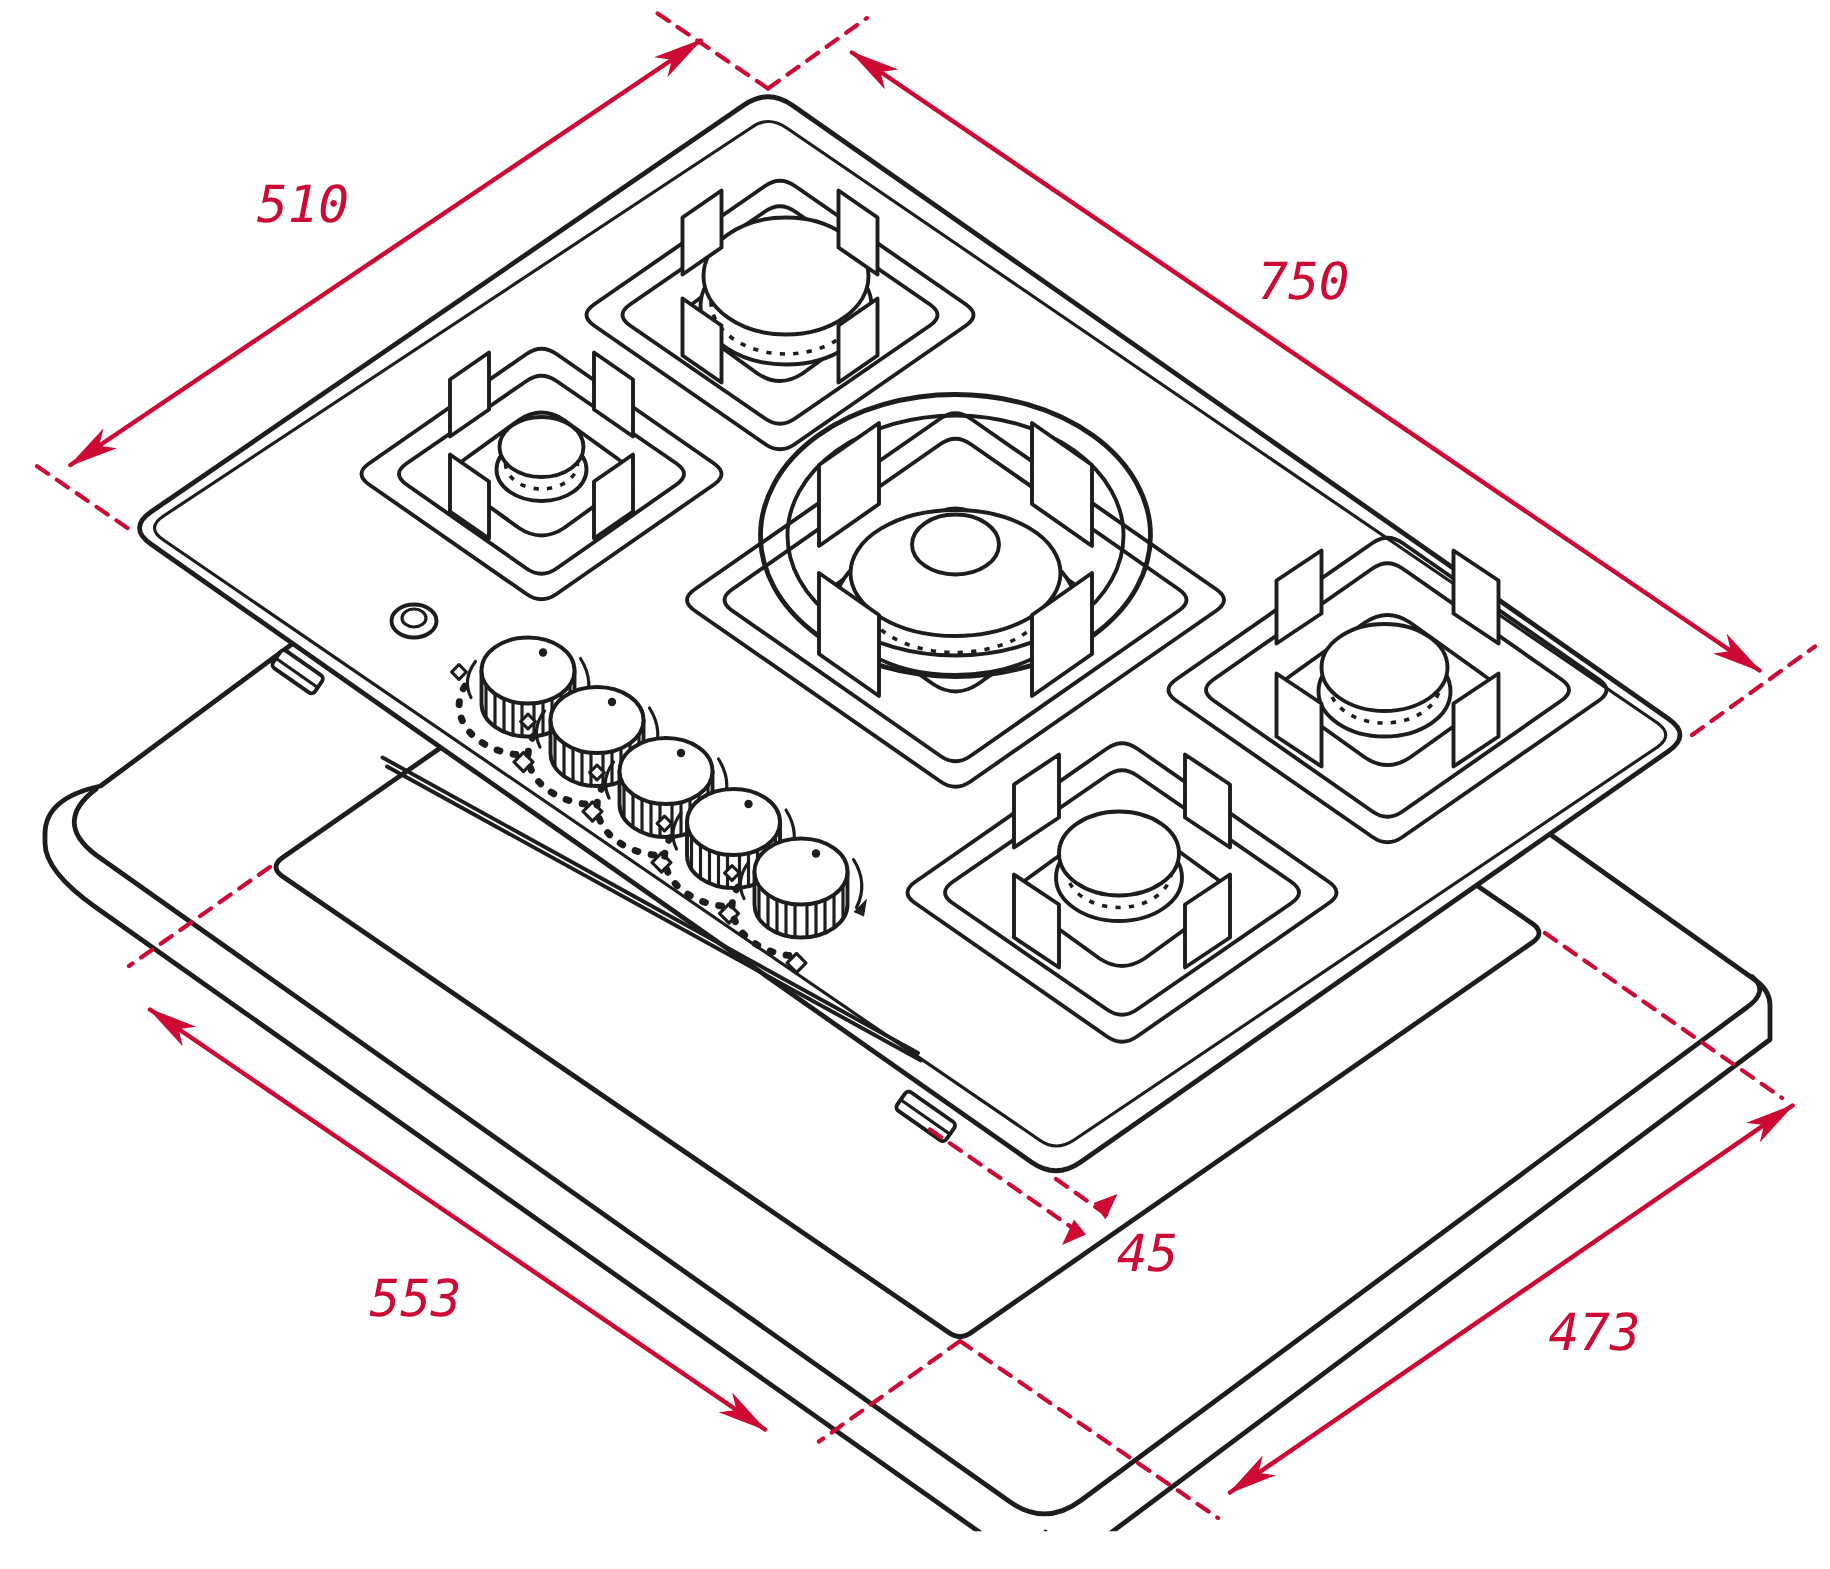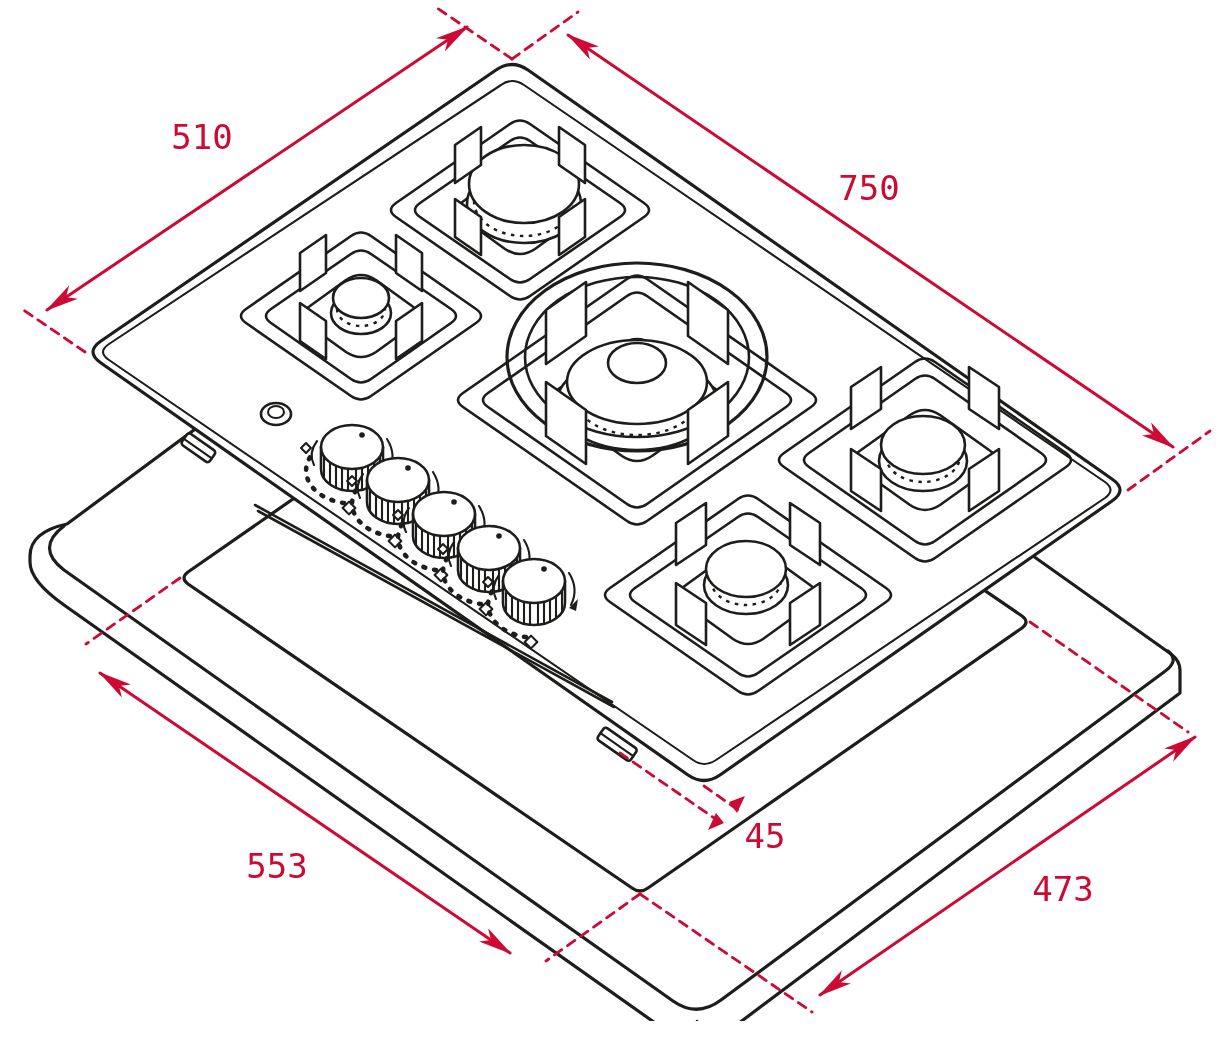--- a/index.html
+++ b/index.html
@@ -1,18 +1,18 @@
 <!DOCTYPE html>
 <html style="--accent: #cc0a33; --line: #1d1d1b; --bg: #ffffff;"><head>
 <meta charset="utf-8">
 <style>
   :root { --accent:#cc0a33; --line:#1d1d1b; --bg:#ffffff; }
   html,body { margin:0; padding:0; background:var(--bg); }
   .stage { position:relative; width:1220px; height:1021px; background:var(--bg); overflow:hidden;
-           font-family:"DejaVu Sans Mono", monospace; }
+           font-family:"DejaVu Sans Mono", monospace;font-style:italic; }
   svg { display:block; }
   .ln  { stroke:var(--line); stroke-width:2.6; fill:none; stroke-linecap:round; stroke-linejoin:round; }
   .lnf { stroke:var(--line); stroke-width:2.6; fill:#fff;  stroke-linecap:round; stroke-linejoin:round; }
   .thick { stroke-width:3.2; }
   .thin  { stroke-width:2.1; }
   .blkf { fill:var(--line); stroke:none; }
   .dots  { stroke:var(--line); stroke-width:4.6; fill:none; stroke-linecap:round; stroke-dasharray:2 9; }
   .dport { stroke:var(--line); stroke-width:2.4; fill:none; stroke-dasharray:3.5 5.5; }
   .red  { stroke:var(--accent); stroke-width:3; fill:none; stroke-linecap:round; }
   .redd { stroke:var(--accent); stroke-width:2.8; fill:none; stroke-dasharray:9 7; stroke-linecap:round; }

